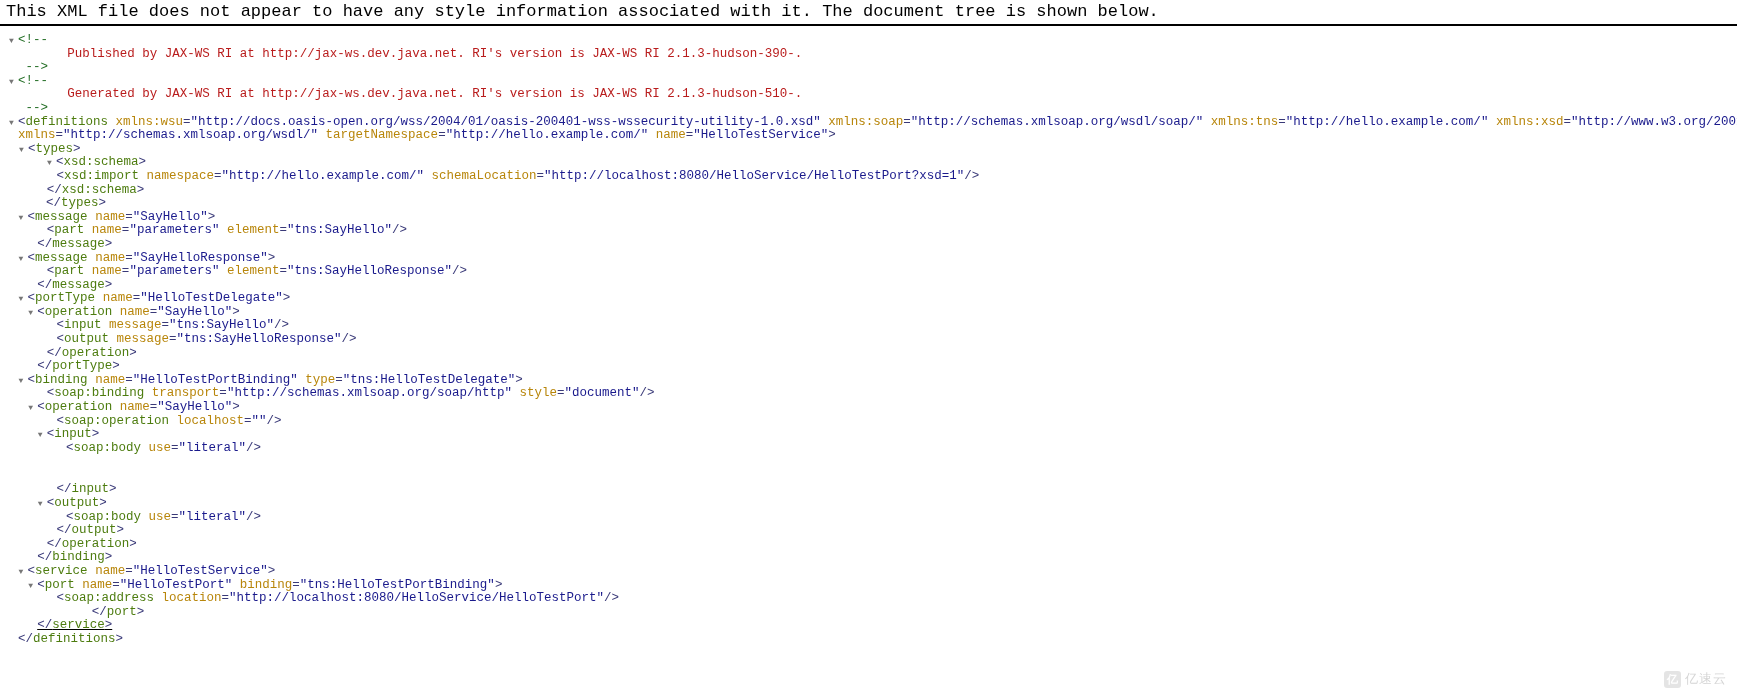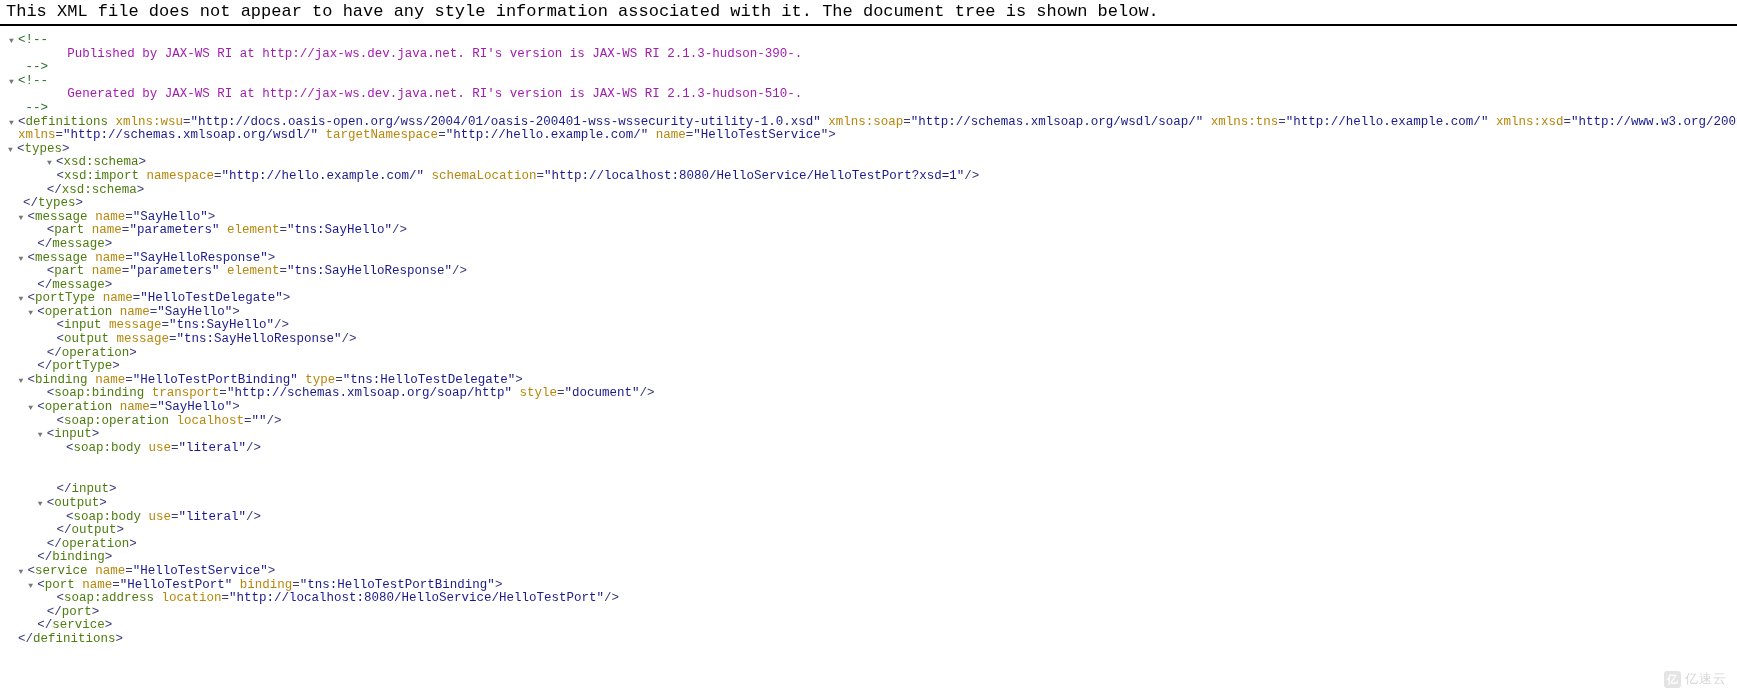--- a/index.html
+++ b/index.html
@@ -56,21 +56,21 @@
     -webkit-user-select: none;
     user-select: none;
   }
   .twisty.empty { color: transparent; }
 
   
   .punct   { color: #393978; }   
   .tagname { color: #4d7c0f; }   
   .attname { color: #b8860b; }   
   .attval  { color: #1a1a8c; }   
-  .comment { color: #a21caf; }   
+  .comment { color: #b91c1c; }   
   .commentmark { color: #236e25; }
 
   .seg { white-space: pre; }
 
   
   #watermark {
     position: absolute;
     right: 10px;
     bottom: 6px;
     display: flex;
@@ -103,25 +103,25 @@
 
 <div id="tree">
     <div class="node" style="padding-left: 18px;"><span class="twisty">▼</span><span class="seg commentmark">&lt;!--</span></div>
     <div class="node" style="padding-left: 37.2px;"><span class="twisty empty">&nbsp;</span><span class="seg comment">    Published by JAX-WS RI at http://jax-ws.dev.java.net. RI's version is JAX-WS RI 2.1.3-hudson-390-.</span></div>
     <div class="node" style="padding-left: 18px;"><span class="twisty empty">&nbsp;</span><span class="seg commentmark"> --&gt;</span></div>
     <div class="node" style="padding-left: 18px;"><span class="twisty">▼</span><span class="seg commentmark">&lt;!--</span></div>
     <div class="node" style="padding-left: 37.2px;"><span class="twisty empty">&nbsp;</span><span class="seg comment">    Generated by JAX-WS RI at http://jax-ws.dev.java.net. RI's version is JAX-WS RI 2.1.3-hudson-510-.</span></div>
     <div class="node" style="padding-left: 18px;"><span class="twisty empty">&nbsp;</span><span class="seg commentmark"> --&gt;</span></div>
     <div class="node" style="padding-left: 18px;"><span class="twisty">▼</span><span class="seg punct">&lt;</span><span class="seg tagname">definitions</span><span class="seg plain"> </span><span class="seg attname">xmlns:wsu</span><span class="seg punct">=</span><span class="seg attval">"http://docs.oasis-open.org/wss/2004/01/oasis-200401-wss-wssecurity-utility-1.0.xsd"</span><span class="seg plain"> </span><span class="seg attname">xmlns:soap</span><span class="seg punct">=</span><span class="seg attval">"http://schemas.xmlsoap.org/wsdl/soap/"</span><span class="seg plain"> </span><span class="seg attname">xmlns:tns</span><span class="seg punct">=</span><span class="seg attval">"http://hello.example.com/"</span><span class="seg plain"> </span><span class="seg attname">xmlns:xsd</span><span class="seg punct">=</span><span class="seg attval">"http://www.w3.org/2001/XMLSchema"</span></div>
     <div class="node" style="padding-left: 18px;"><span class="twisty empty">&nbsp;</span><span class="seg attname">xmlns</span><span class="seg punct">=</span><span class="seg attval">"http://schemas.xmlsoap.org/wsdl/"</span><span class="seg plain"> </span><span class="seg attname">targetNamespace</span><span class="seg punct">=</span><span class="seg attval">"http://hello.example.com/"</span><span class="seg plain"> </span><span class="seg attname">name</span><span class="seg punct">=</span><span class="seg attval">"HelloTestService"</span><span class="seg punct">&gt;</span></div>
-    <div class="node" style="padding-left: 17px;"><span class="twisty">▼</span><span class="seg punct">&lt;</span><span class="seg tagname">types</span><span class="seg punct">&gt;</span></div>
+    <div class="node" style="padding-left: 28px;"><span class="twisty">▼</span><span class="seg punct">&lt;</span><span class="seg tagname">types</span><span class="seg punct">&gt;</span></div>
     <div class="node" style="padding-left: 56px;"><span class="twisty">▼</span><span class="seg punct">&lt;</span><span class="seg tagname">xsd:schema</span><span class="seg punct">&gt;</span></div>
     <div class="node" style="padding-left: 56.4px;"><span class="twisty empty">&nbsp;</span><span class="seg punct">&lt;</span><span class="seg tagname">xsd:import</span><span class="seg plain"> </span><span class="seg attname">namespace</span><span class="seg punct">=</span><span class="seg attval">"http://hello.example.com/"</span><span class="seg plain"> </span><span class="seg attname">schemaLocation</span><span class="seg punct">=</span><span class="seg attval">"http://localhost:8080/HelloService/HelloTestPort?xsd=1"</span><span class="seg punct">/&gt;</span></div>
     <div class="node" style="padding-left: 46.8px;"><span class="twisty empty">&nbsp;</span><span class="seg punct">&lt;/</span><span class="seg tagname">xsd:schema</span><span class="seg punct">&gt;</span></div>
-    <div class="node" style="padding-left: 23px;"><span class="twisty empty">&nbsp;</span><span class="seg punct">&lt;/</span><span class="seg tagname">types</span><span class="seg punct">&gt;</span></div>
+    <div class="node" style="padding-left: 29px; margin-left: 17px;"><span class="twisty empty">&nbsp;</span><span class="seg punct">&lt;/</span><span class="seg tagname">types</span><span class="seg punct">&gt;</span></div>
     <div class="node" style="padding-left: 27.6px;"><span class="twisty">▼</span><span class="seg punct">&lt;</span><span class="seg tagname">message</span><span class="seg plain"> </span><span class="seg attname">name</span><span class="seg punct">=</span><span class="seg attval">"SayHello"</span><span class="seg punct">&gt;</span></div>
     <div class="node" style="padding-left: 46.8px;"><span class="twisty empty">&nbsp;</span><span class="seg punct">&lt;</span><span class="seg tagname">part</span><span class="seg plain"> </span><span class="seg attname">name</span><span class="seg punct">=</span><span class="seg attval">"parameters"</span><span class="seg plain"> </span><span class="seg attname">element</span><span class="seg punct">=</span><span class="seg attval">"tns:SayHello"</span><span class="seg punct">/&gt;</span></div>
     <div class="node" style="padding-left: 37.2px;"><span class="twisty empty">&nbsp;</span><span class="seg punct">&lt;/</span><span class="seg tagname">message</span><span class="seg punct">&gt;</span></div>
     <div class="node" style="padding-left: 27.6px;"><span class="twisty">▼</span><span class="seg punct">&lt;</span><span class="seg tagname">message</span><span class="seg plain"> </span><span class="seg attname">name</span><span class="seg punct">=</span><span class="seg attval">"SayHelloResponse"</span><span class="seg punct">&gt;</span></div>
     <div class="node" style="padding-left: 46.8px;"><span class="twisty empty">&nbsp;</span><span class="seg punct">&lt;</span><span class="seg tagname">part</span><span class="seg plain"> </span><span class="seg attname">name</span><span class="seg punct">=</span><span class="seg attval">"parameters"</span><span class="seg plain"> </span><span class="seg attname">element</span><span class="seg punct">=</span><span class="seg attval">"tns:SayHelloResponse"</span><span class="seg punct">/&gt;</span></div>
     <div class="node" style="padding-left: 37.2px;"><span class="twisty empty">&nbsp;</span><span class="seg punct">&lt;/</span><span class="seg tagname">message</span><span class="seg punct">&gt;</span></div>
     <div class="node" style="padding-left: 27.6px;"><span class="twisty">▼</span><span class="seg punct">&lt;</span><span class="seg tagname">portType</span><span class="seg plain"> </span><span class="seg attname">name</span><span class="seg punct">=</span><span class="seg attval">"HelloTestDelegate"</span><span class="seg punct">&gt;</span></div>
     <div class="node" style="padding-left: 37.2px;"><span class="twisty">▼</span><span class="seg punct">&lt;</span><span class="seg tagname">operation</span><span class="seg plain"> </span><span class="seg attname">name</span><span class="seg punct">=</span><span class="seg attval">"SayHello"</span><span class="seg punct">&gt;</span></div>
     <div class="node" style="padding-left: 56.4px;"><span class="twisty empty">&nbsp;</span><span class="seg punct">&lt;</span><span class="seg tagname">input</span><span class="seg plain"> </span><span class="seg attname">message</span><span class="seg punct">=</span><span class="seg attval">"tns:SayHello"</span><span class="seg punct">/&gt;</span></div>
     <div class="node" style="padding-left: 56.4px;"><span class="twisty empty">&nbsp;</span><span class="seg punct">&lt;</span><span class="seg tagname">output</span><span class="seg plain"> </span><span class="seg attname">message</span><span class="seg punct">=</span><span class="seg attval">"tns:SayHelloResponse"</span><span class="seg punct">/&gt;</span></div>
@@ -135,21 +135,21 @@
     <div class="node" style="padding-left: 66px;"><span class="twisty empty">&nbsp;</span><span class="seg punct">&lt;</span><span class="seg tagname">soap:body</span><span class="seg plain"> </span><span class="seg attname">use</span><span class="seg punct">=</span><span class="seg attval">"literal"</span><span class="seg punct">/&gt;</span></div>
     <div class="node" style="padding-left: 56.4px; margin-top: 28px;"><span class="twisty empty">&nbsp;</span><span class="seg punct">&lt;/</span><span class="seg tagname">input</span><span class="seg punct">&gt;</span></div>
     <div class="node" style="padding-left: 46.8px;"><span class="twisty">▼</span><span class="seg punct">&lt;</span><span class="seg tagname">output</span><span class="seg punct">&gt;</span></div>
     <div class="node" style="padding-left: 66px;"><span class="twisty empty">&nbsp;</span><span class="seg punct">&lt;</span><span class="seg tagname">soap:body</span><span class="seg plain"> </span><span class="seg attname">use</span><span class="seg punct">=</span><span class="seg attval">"literal"</span><span class="seg punct">/&gt;</span></div>
     <div class="node" style="padding-left: 56.4px;"><span class="twisty empty">&nbsp;</span><span class="seg punct">&lt;/</span><span class="seg tagname">output</span><span class="seg punct">&gt;</span></div>
     <div class="node" style="padding-left: 46.8px;"><span class="twisty empty">&nbsp;</span><span class="seg punct">&lt;/</span><span class="seg tagname">operation</span><span class="seg punct">&gt;</span></div>
     <div class="node" style="padding-left: 37.2px;"><span class="twisty empty">&nbsp;</span><span class="seg punct">&lt;/</span><span class="seg tagname">binding</span><span class="seg punct">&gt;</span></div>
     <div class="node" style="padding-left: 27.6px;"><span class="twisty">▼</span><span class="seg punct">&lt;</span><span class="seg tagname">service</span><span class="seg plain"> </span><span class="seg attname">name</span><span class="seg punct">=</span><span class="seg attval">"HelloTestService"</span><span class="seg punct">&gt;</span></div>
     <div class="node" style="padding-left: 37.2px;"><span class="twisty">▼</span><span class="seg punct">&lt;</span><span class="seg tagname">port</span><span class="seg plain"> </span><span class="seg attname">name</span><span class="seg punct">=</span><span class="seg attval">"HelloTestPort"</span><span class="seg plain"> </span><span class="seg attname">binding</span><span class="seg punct">=</span><span class="seg attval">"tns:HelloTestPortBinding"</span><span class="seg punct">&gt;</span></div>
     <div class="node" style="padding-left: 56.4px;"><span class="twisty empty">&nbsp;</span><span class="seg punct">&lt;</span><span class="seg tagname">soap:address</span><span class="seg plain"> </span><span class="seg attname">location</span><span class="seg punct">=</span><span class="seg attval">"http://localhost:8080/HelloService/HelloTestPort"</span><span class="seg punct">/&gt;</span></div>
-    <div class="node" style="padding-left: 46.8px;"><span class="twisty empty">&nbsp;</span><span class="seg punct">&lt;/</span><span class="seg tagname">port</span><span class="seg punct">&gt;</span></div>
-    <div class="node" style="padding-left: 37.2px;"><span class="twisty empty">&nbsp;</span><span class="seg punct">&lt;/</span><span class="seg tagname">service</span><span class="seg punct">&gt;</span></div>
+    <div class="node" style="padding-left: 46.8px; margin-left: 45px;"><span class="twisty empty">&nbsp;</span><span class="seg punct">&lt;/</span><span class="seg tagname">port</span><span class="seg punct">&gt;</span></div>
+    <div class="node" style="padding-left: 37.2px; text-decoration: underline;"><span class="twisty empty">&nbsp;</span><span class="seg punct">&lt;/</span><span class="seg tagname">service</span><span class="seg punct">&gt;</span></div>
     <div class="node" style="padding-left: 18px;"><span class="twisty empty">&nbsp;</span><span class="seg punct">&lt;/</span><span class="seg tagname">definitions</span><span class="seg punct">&gt;</span></div>
   </div>
 
 <div id="watermark">
   <span class="wm-badge">亿</span>
   <span class="wm-text">亿速云</span>
 </div>
 
 </body></html>

